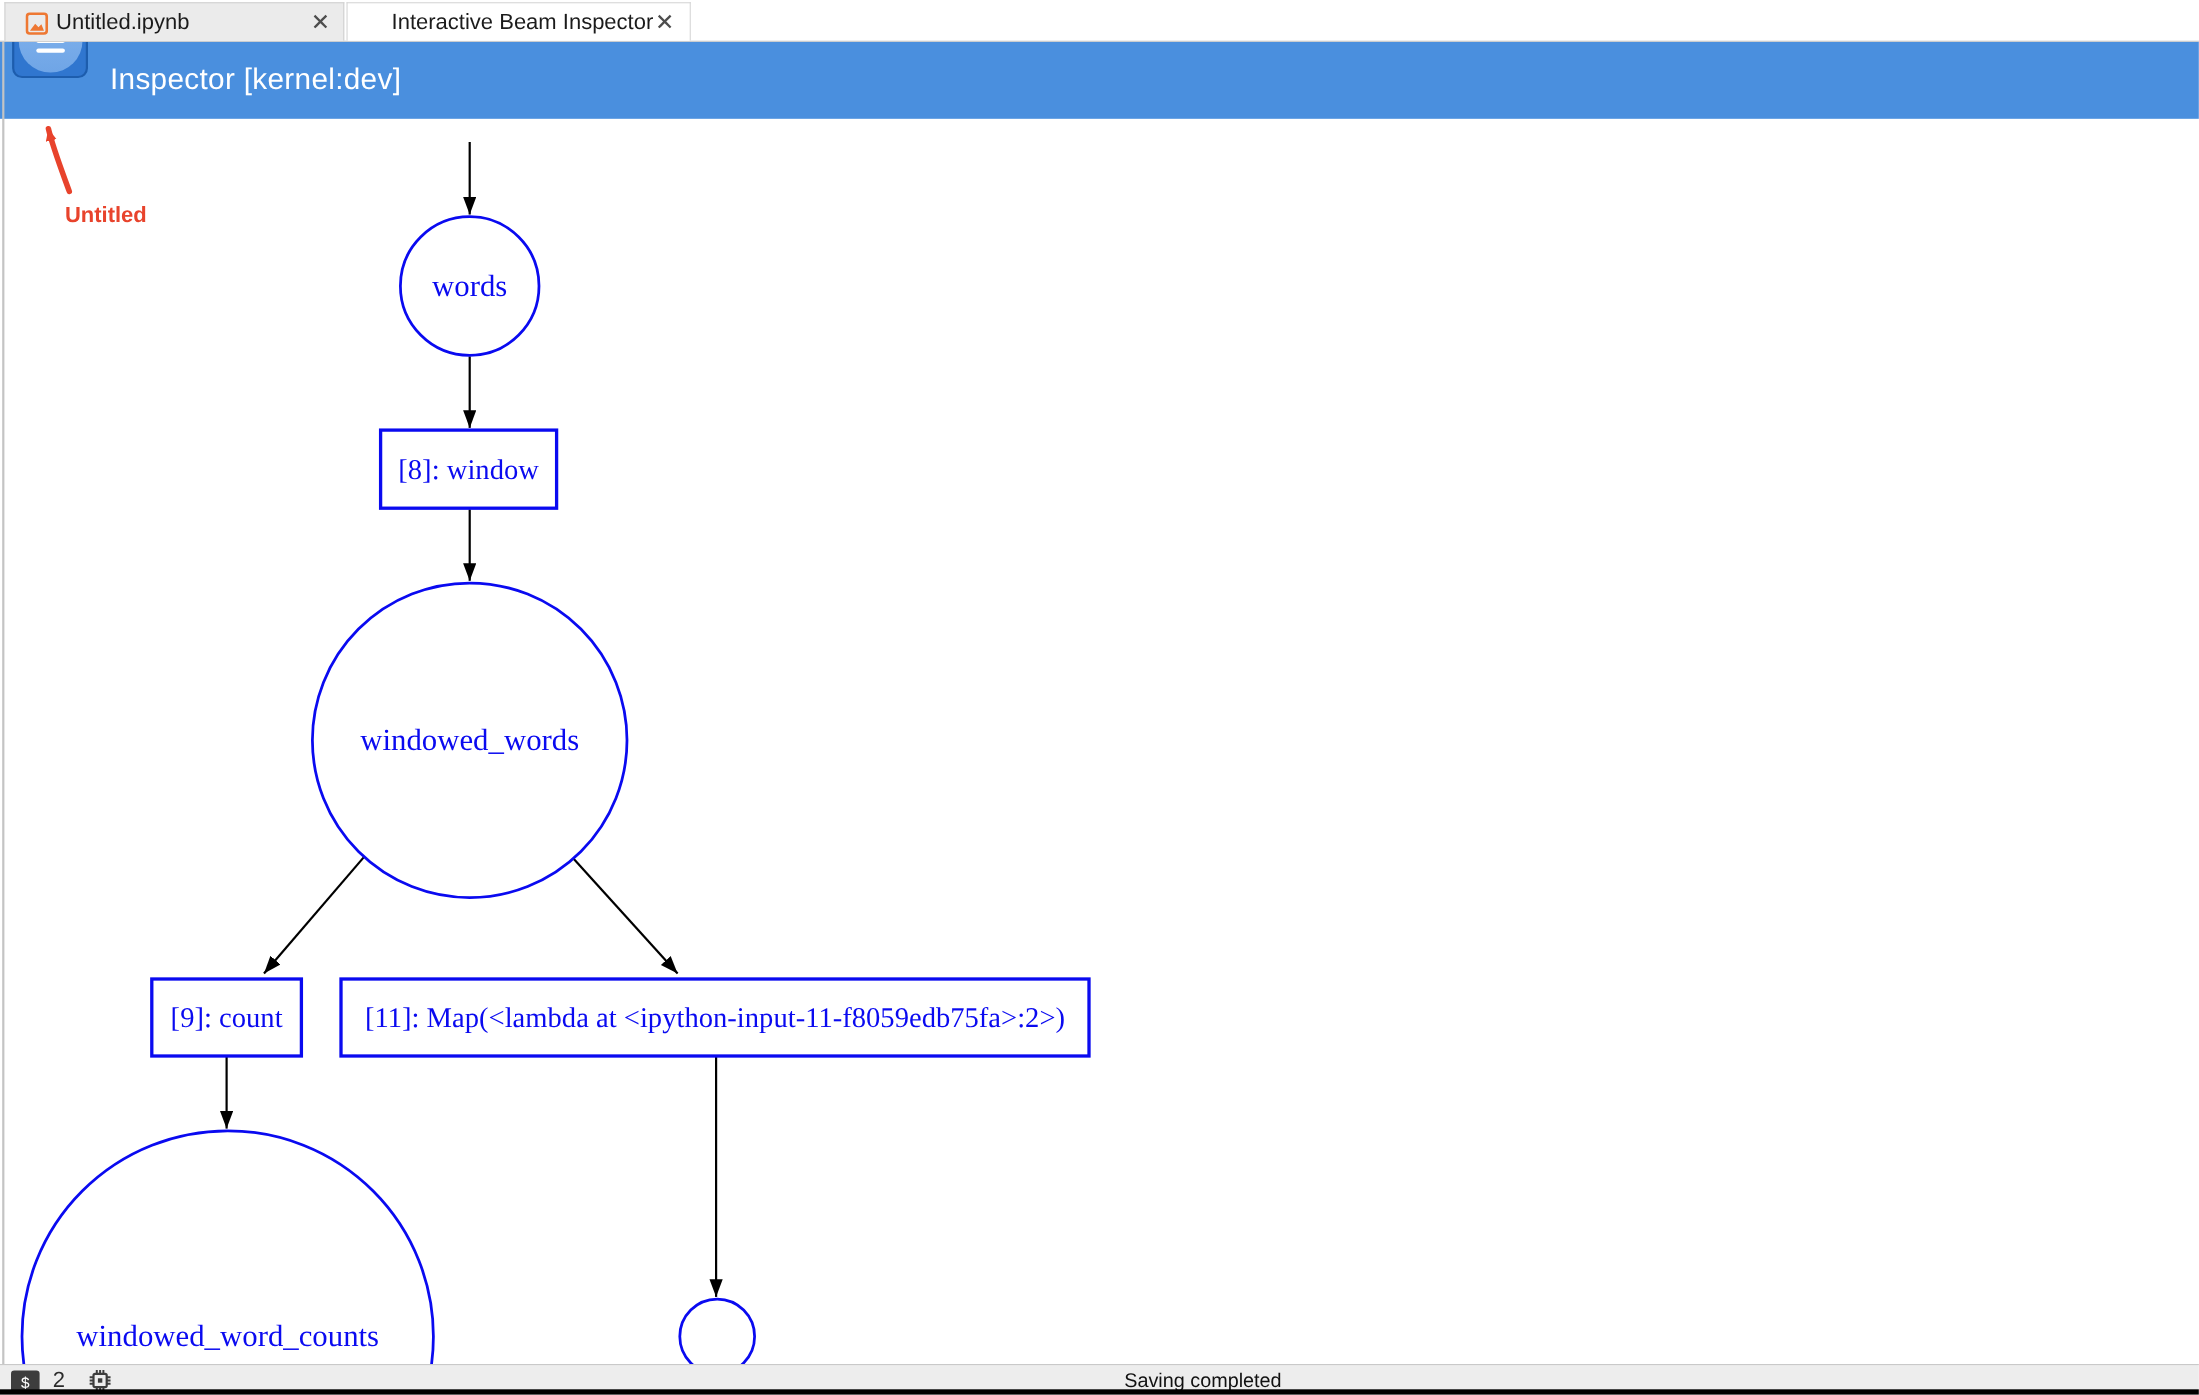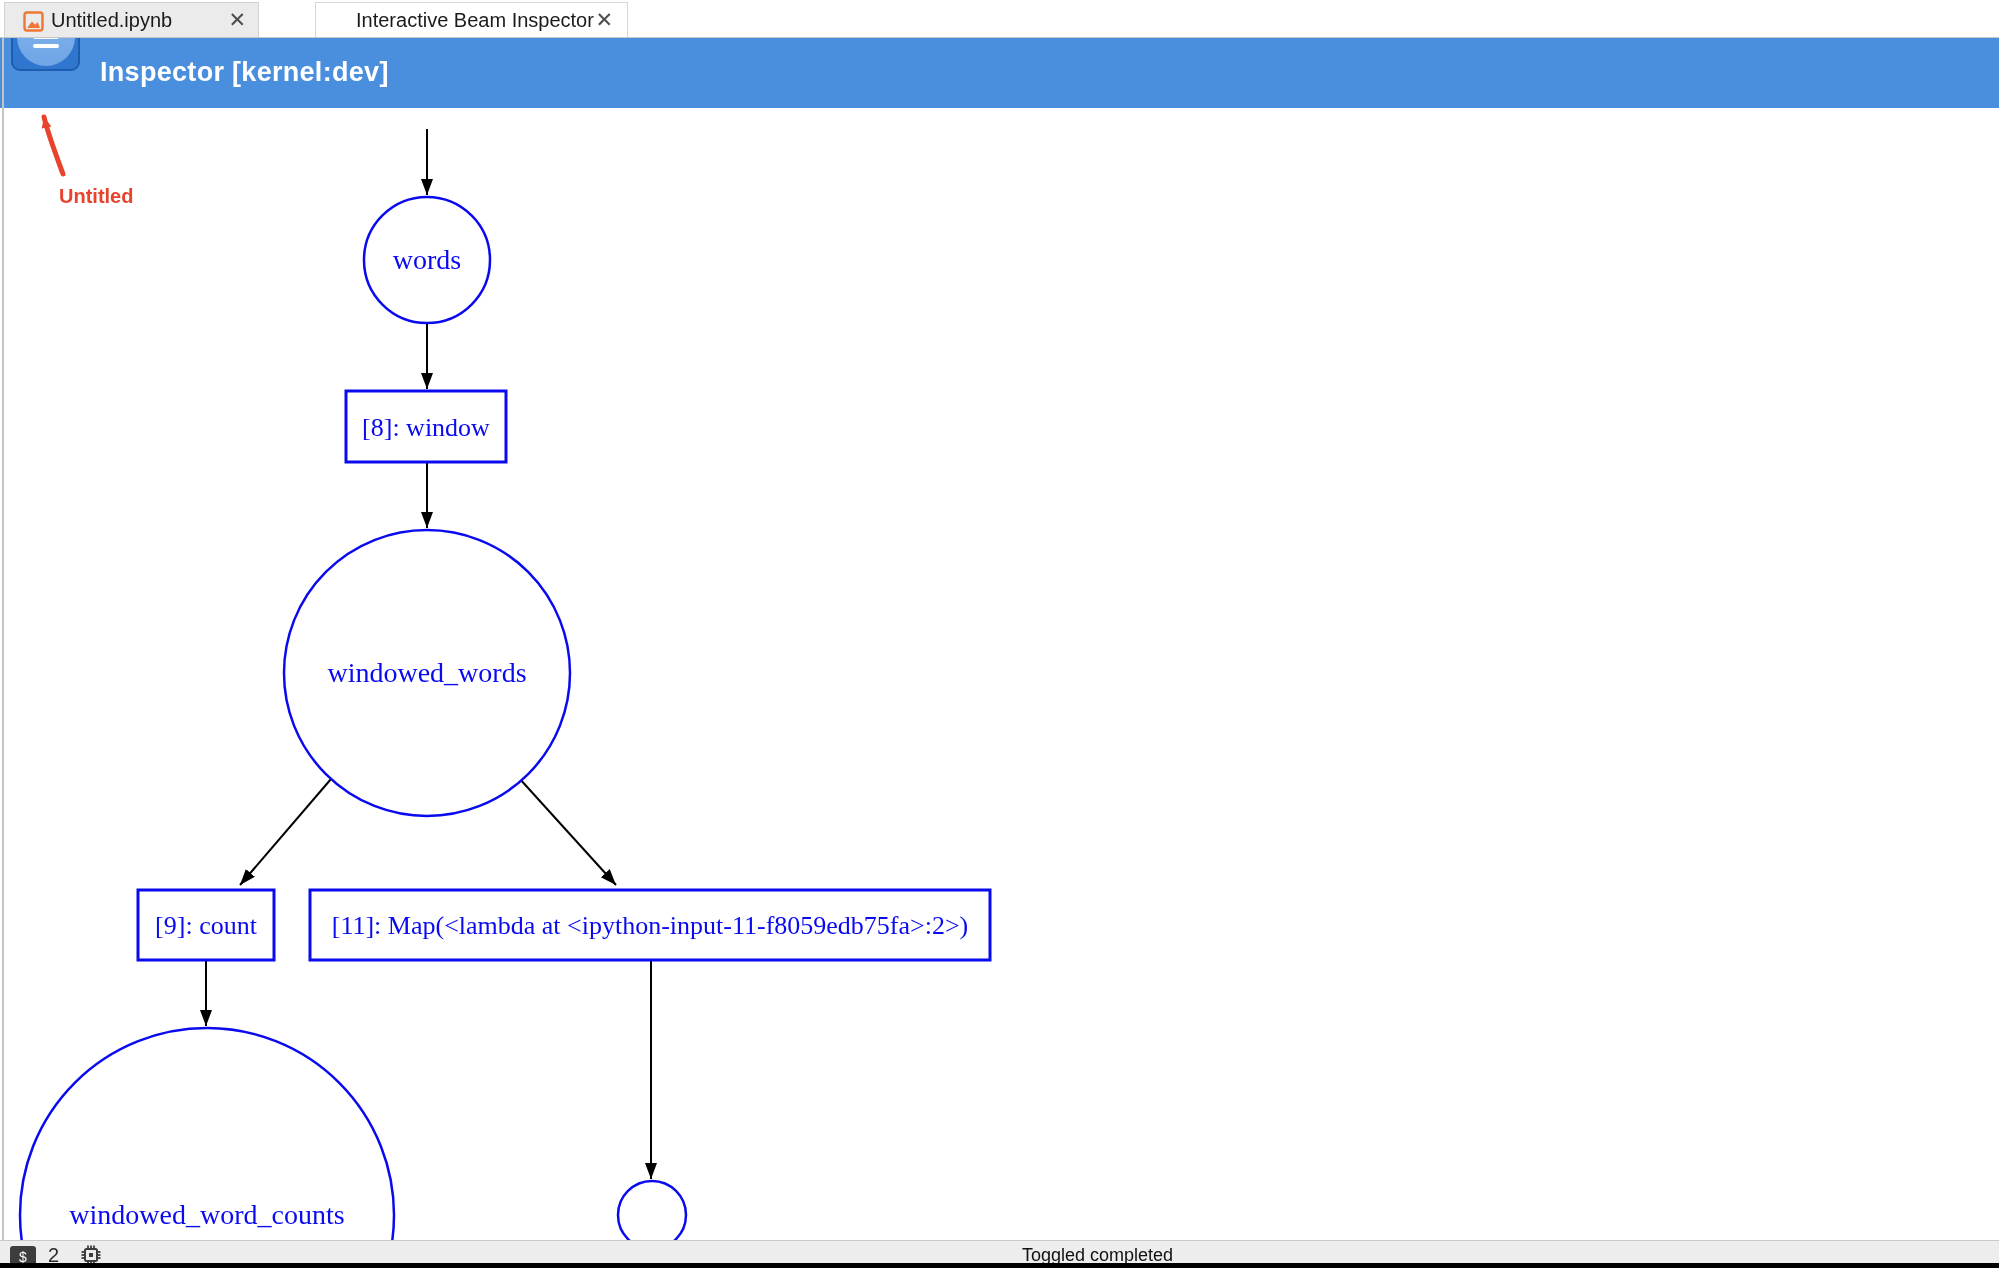--- a/index.html
+++ b/index.html
@@ -12,21 +12,21 @@
   
   .tabbar{
     position:absolute;left:0;top:0;width:1999px;height:37px;
     background:#ffffff;border-bottom:1px solid #c6c6c6;z-index:30;
   }
   .tab{
     position:absolute;top:2px;height:35px;display:flex;align-items:center;
     box-sizing:border-box;cursor:default;
   }
   .tab.inactive{
-    left:4px;width:255px;background:#ebebeb;
+    left:4px;width:309px;background:#ebebeb;
     border:1px solid #d2d2d2;border-bottom:none;
   }
   .tab.active{
     left:315px;width:313px;background:#ffffff;
     border:1px solid #d6d6d6;border-bottom:none;
   }
   .tab-label{font-size:20px;color:#1b1b1b;white-space:nowrap;}
   .tab.inactive .tab-label{margin-left:46px;}
   .tab.active .tab-label{margin-left:40px;}
   .tab-close{
@@ -36,21 +36,21 @@
   .tab.active .tab-close{margin-right:14px;}
   .nb-icon{position:absolute;left:18px;top:8px;width:21px;height:21px;}
 
   
   .header{
     position:absolute;left:0;top:37px;width:1999px;height:71px;
     background:#4a8fde;z-index:20;
   }
   .header-title{
     position:absolute;left:100px;top:0;height:71px;display:flex;align-items:center;
-    color:#ffffff;font-size:27px;font-weight:bold;letter-spacing:.3px;
+    color:#ffffff;font-size:27px;font-weight:normal;letter-spacing:.3px;
   }
   .menu-btn{
     position:absolute;left:11px;top:2px;width:69px;height:69px;
     background:#3076cf;border:2px solid #1d5dad;border-radius:9px;
     box-sizing:border-box;display:flex;align-items:center;justify-content:center;
     cursor:pointer;z-index:25;
   }
   .menu-btn-circle{
     width:58px;height:58px;border-radius:50%;
     background:linear-gradient(180deg,#92c0f1 0%,#7aadea 45%,#6fa5e6 100%);
@@ -189,15 +189,15 @@
           <line x1="14" y1="17" x2="14" y2="20.5"></line>
         <line x1="1.5" y1="8" x2="5" y2="8"></line>
           <line x1="1.5" y1="11" x2="5" y2="11"></line>
           <line x1="1.5" y1="14" x2="5" y2="14"></line>
         <line x1="17" y1="8" x2="20.5" y2="8"></line>
           <line x1="17" y1="11" x2="20.5" y2="11"></line>
           <line x1="17" y1="14" x2="20.5" y2="14"></line>
       </g>
     </svg>
   </div>
-  <div class="status-msg">Toggled completed</div>
+  <div class="status-msg">Saving completed</div>
 </div>
 <div class="bottom-strip"></div>
 
 </body></html>

